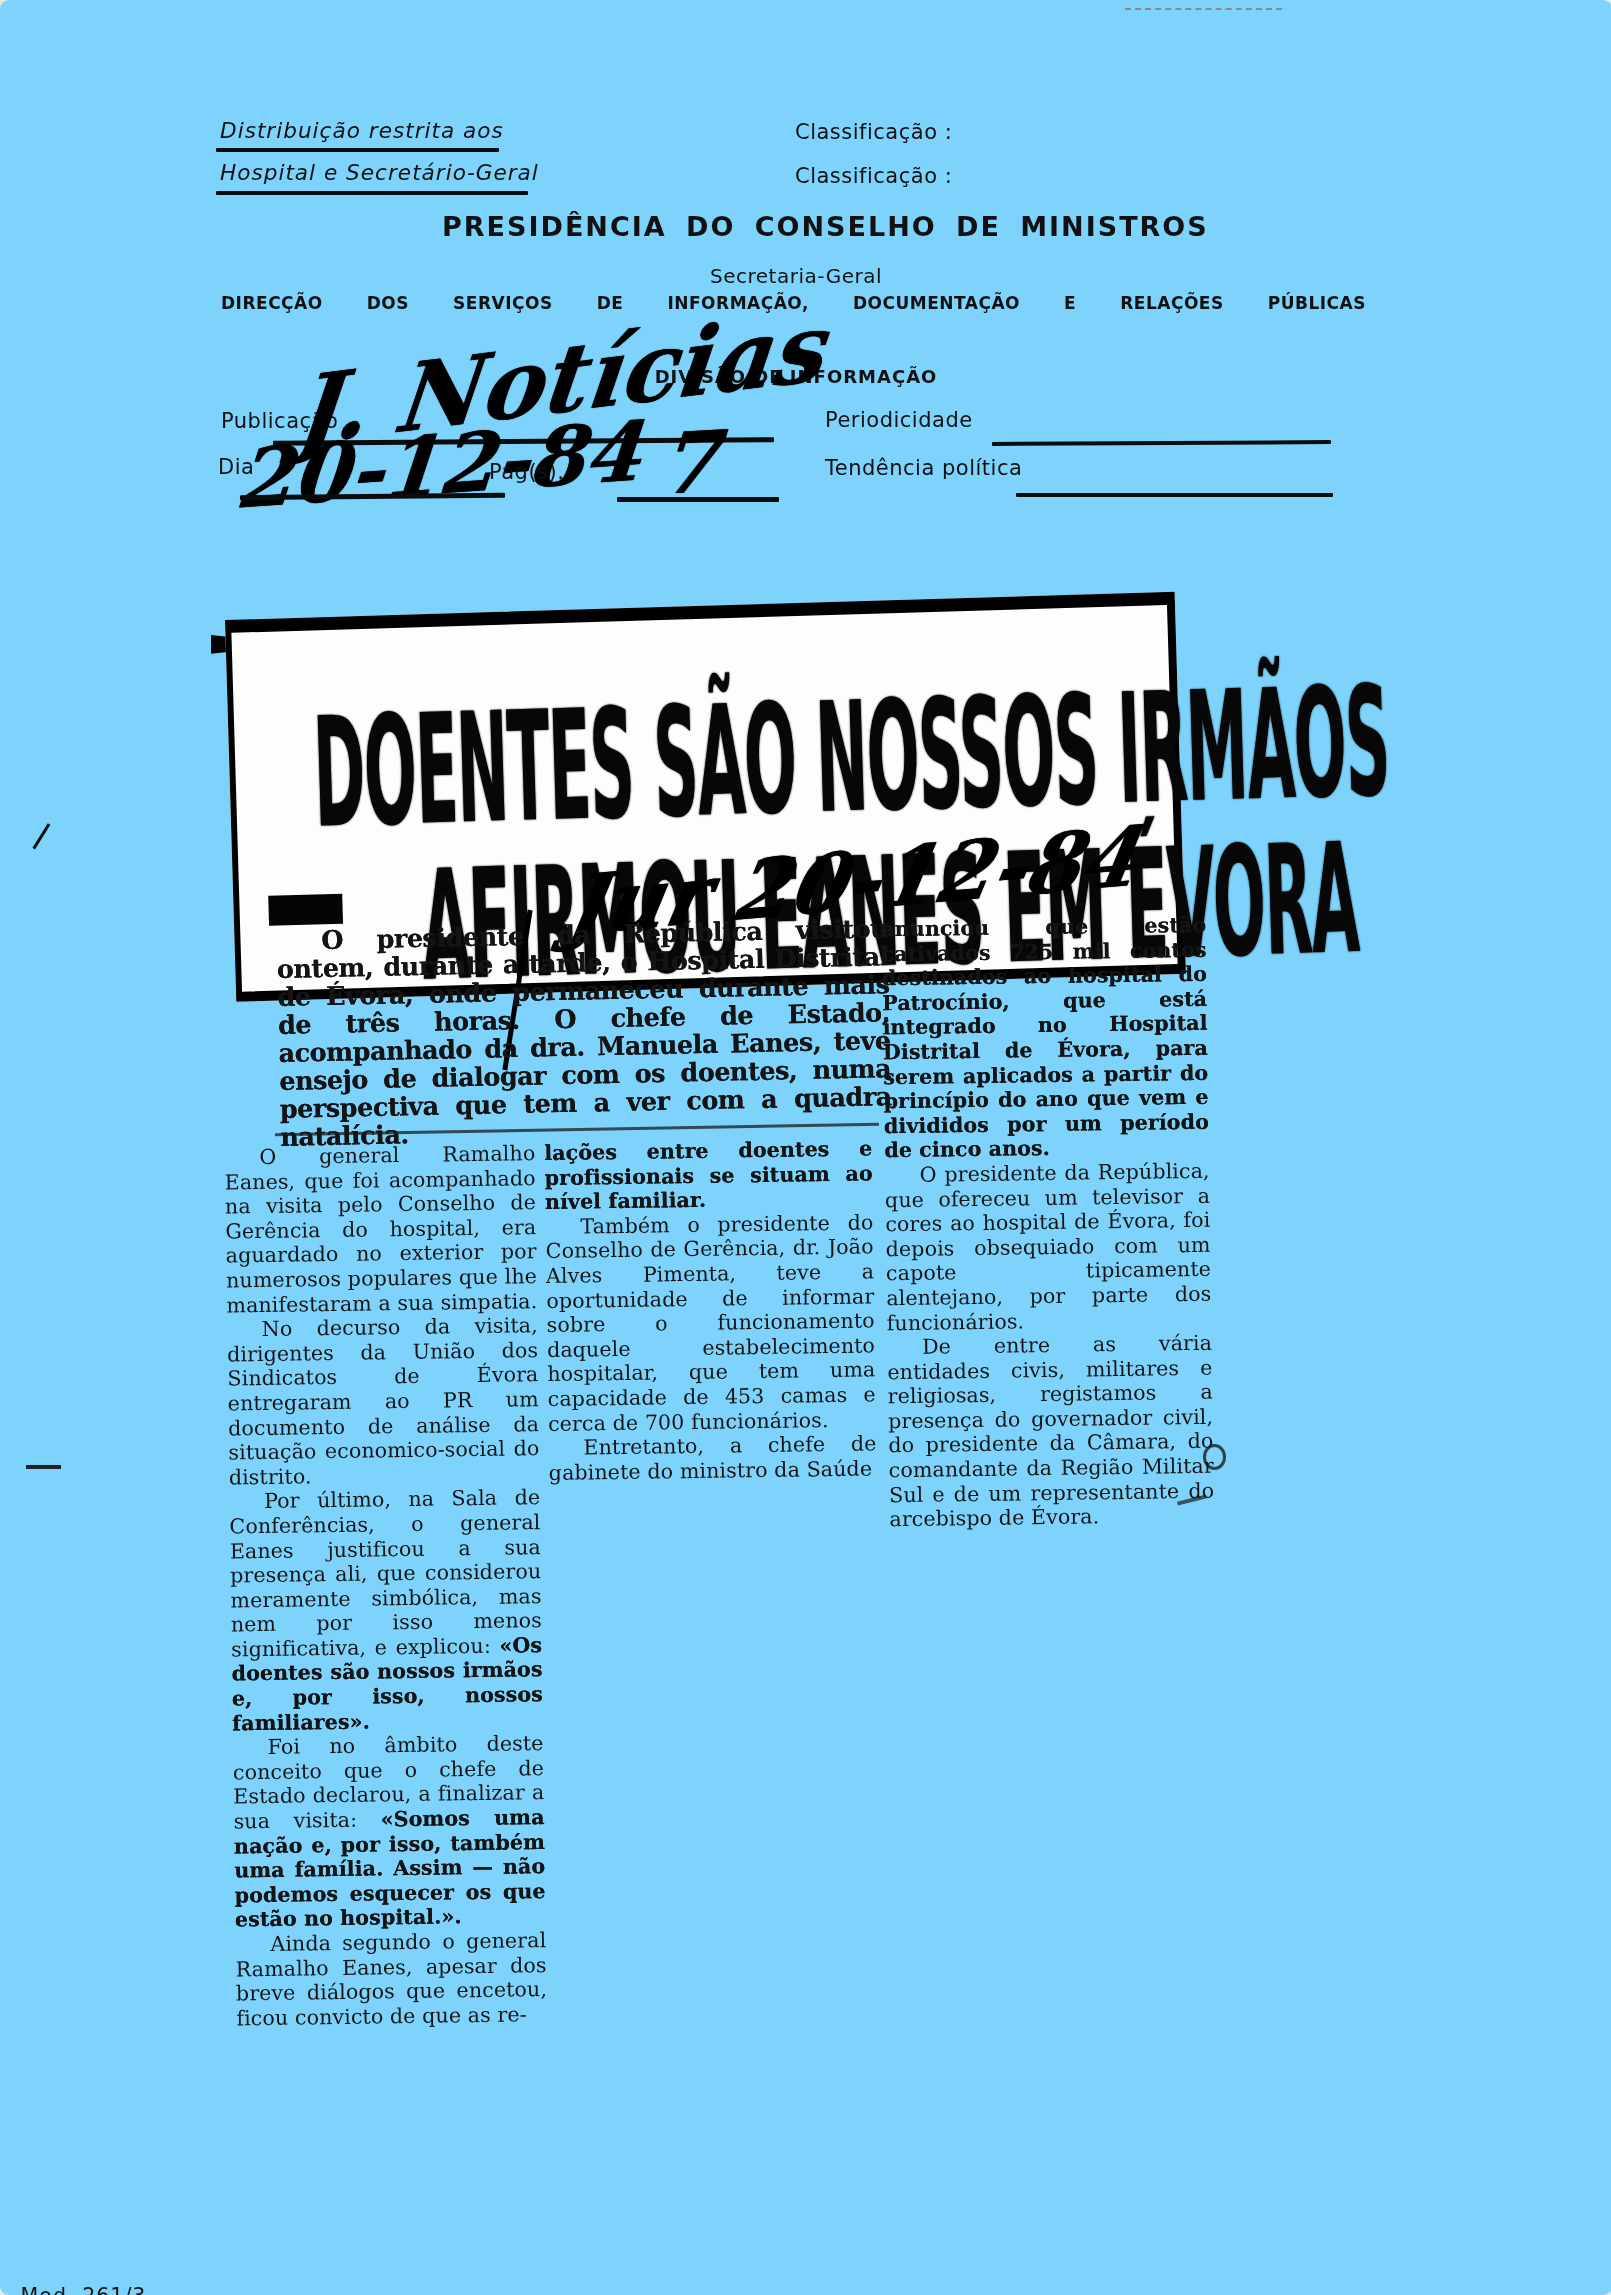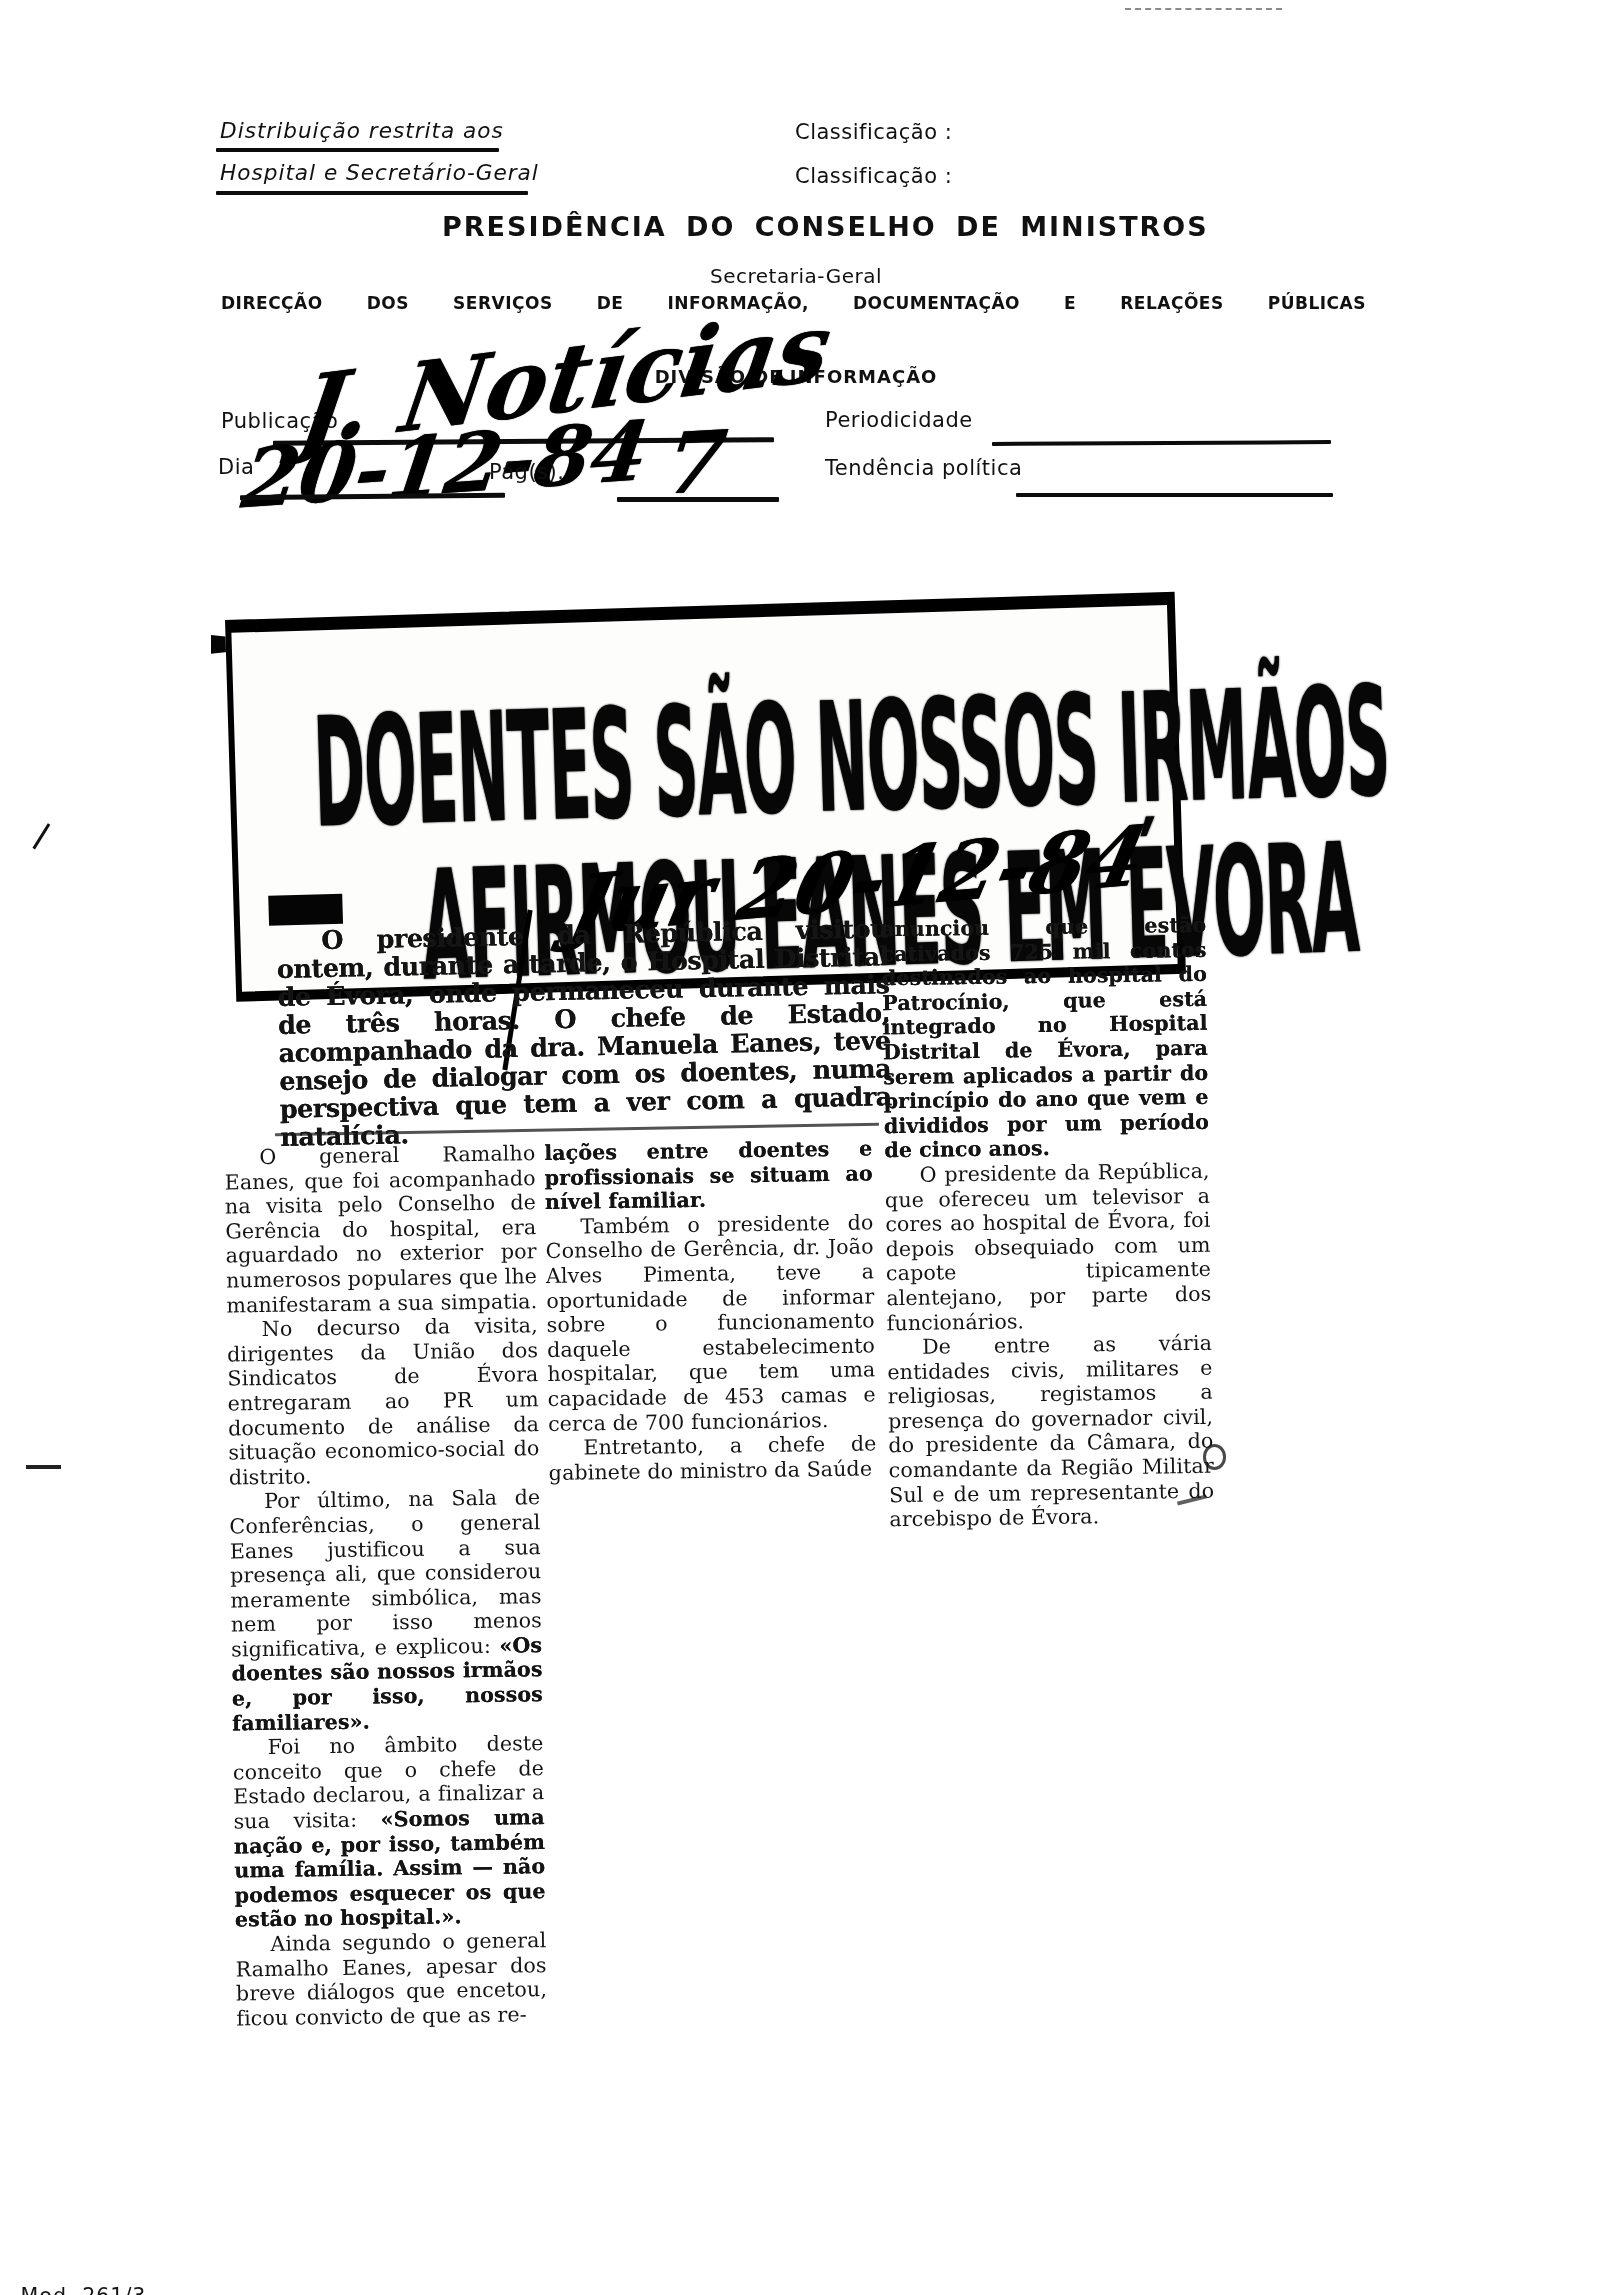--- a/index.html
+++ b/index.html
@@ -1,23 +1,24 @@
 <!DOCTYPE html>
 <html style="font-size:7.9px"><head>
 <meta charset="utf-8">
 <style>
   html,body{margin:0;padding:0;background:#e8e8e4;}
   .page{
     position:relative;
     width:1612px;
     height:2295px;
-    background:#ffffff;
+    background:#7dd3fc;
     overflow:hidden;
     font-family:"DejaVu Sans",sans-serif;
     color:#0d0d0d;
+    border-radius:9px;
   }
   .abs{position:absolute;}
   
   .tw{font-family:"DejaVu Sans",sans-serif;color:#111;}
   .restricted{font-style:italic;font-size:21.6px;letter-spacing:1px;white-space:nowrap;}
   .rule{background:#0c0c0c;border-radius:1px;}
   .label{font-size:21px;letter-spacing:0.5px;white-space:nowrap;}
   .org-title{font-size:27px;font-weight:bold;letter-spacing:2px;word-spacing:7.9px;white-space:nowrap;text-align:center;}
   .org-sub{font-size:20px;letter-spacing:0.5px;text-align:center;white-space:nowrap;}
   .org-dir{font-size:17px;font-weight:bold;letter-spacing:0.5px;text-align:justify;text-align-last:justify;}

